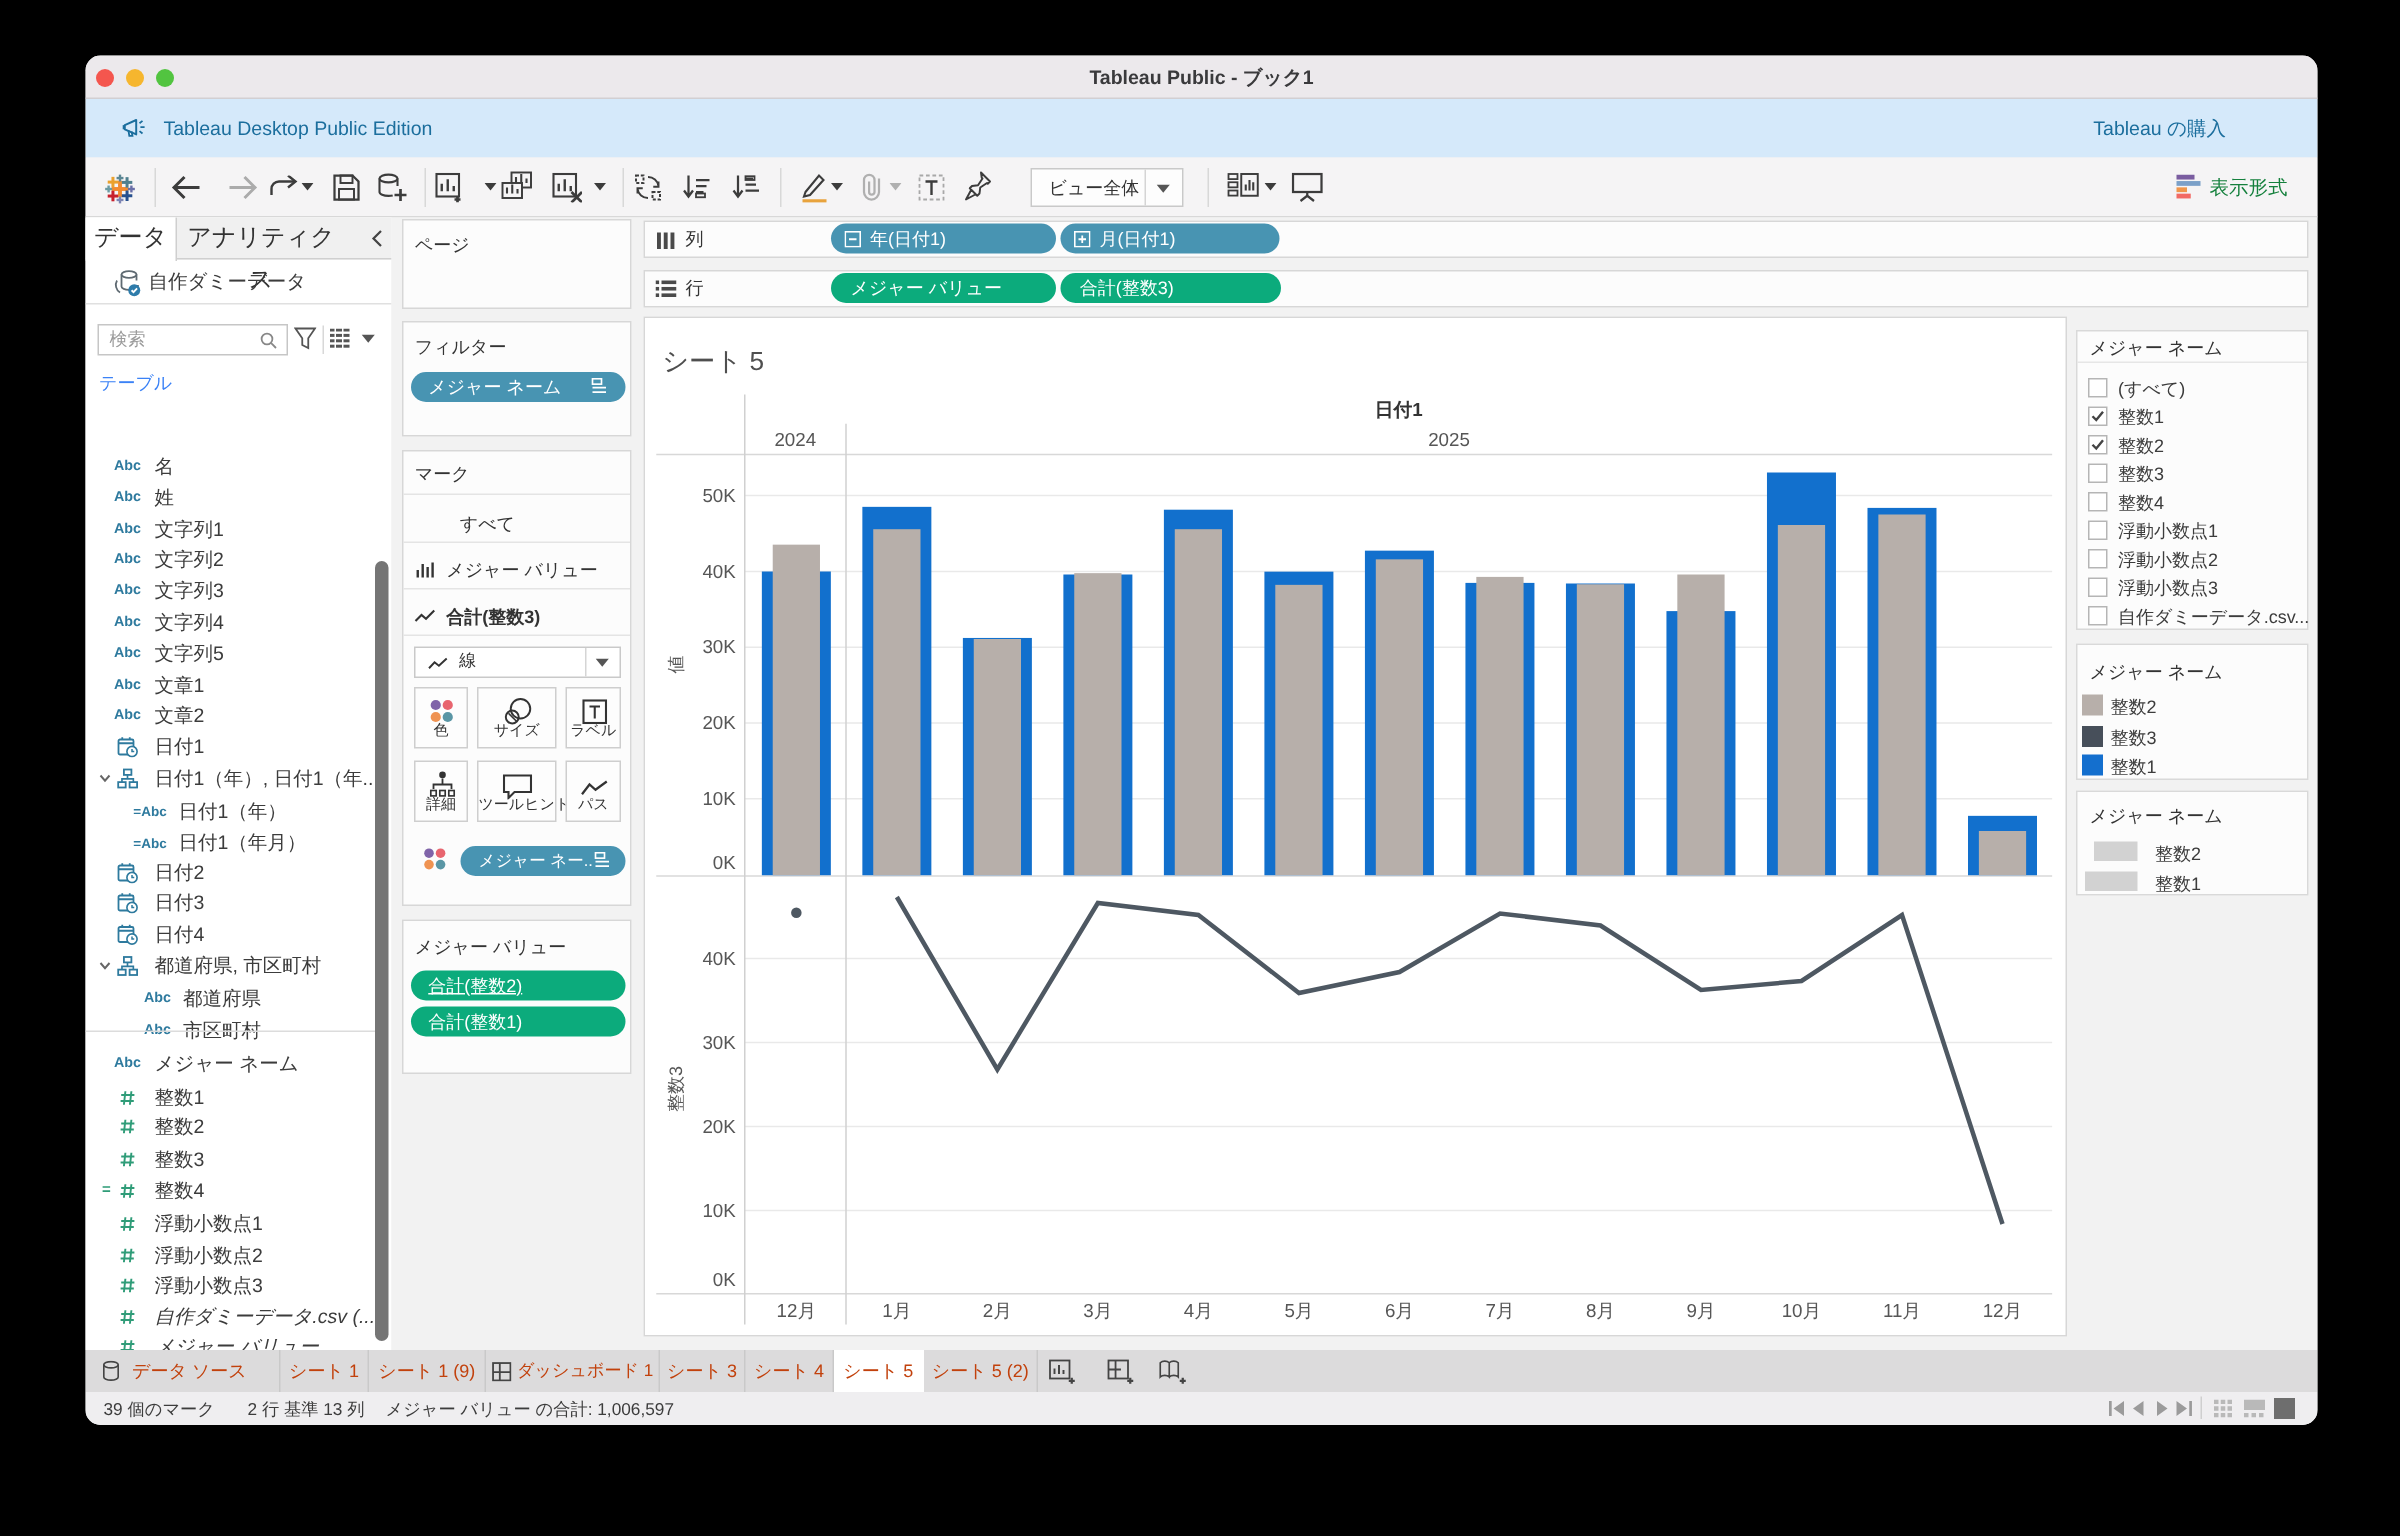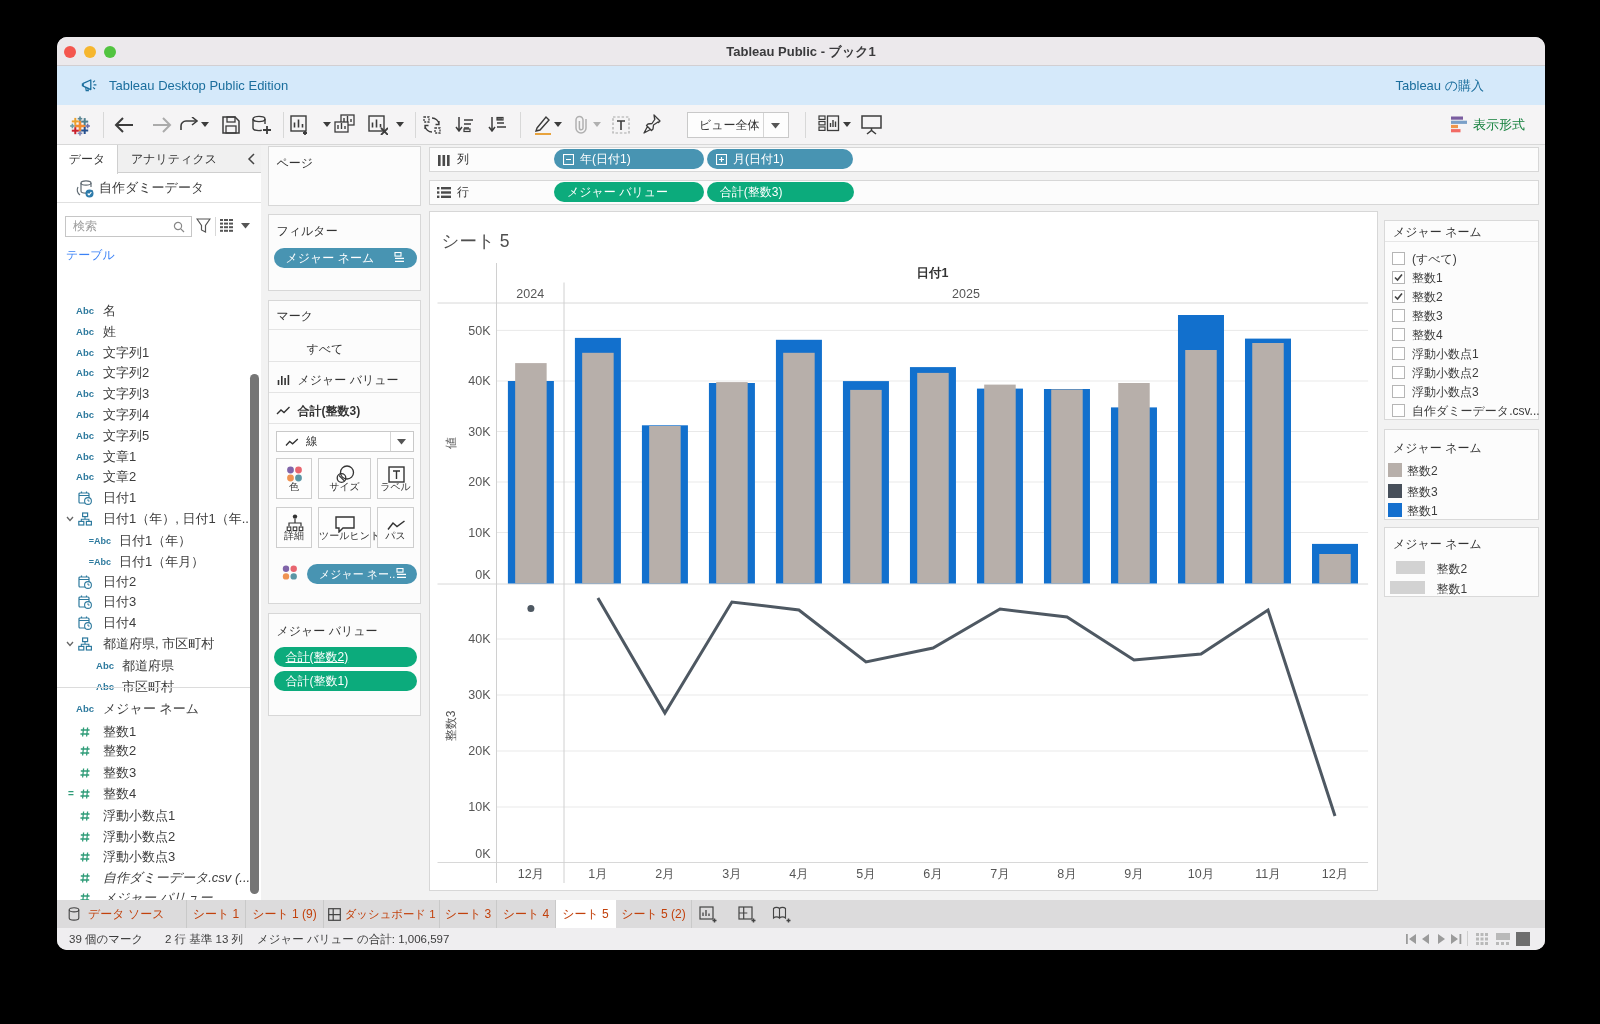--- a/index.html
+++ b/index.html
@@ -11,21 +11,21 @@
   .tl{position:absolute;top:8.5px;width:12px;height:12px;border-radius:6px;}
   #title{position:absolute;top:0;left:0;width:100%;height:29px;line-height:29px;text-align:center;font-size:13px;font-weight:bold;color:#3a3a3c;}
   #banner{position:absolute;left:0;top:29px;width:100%;height:39px;background:#d5e9fa;color:#1b6e9d;}
   #banner .txt{position:absolute;left:52px;top:0;height:39px;line-height:39px;font-size:13px;}
   #banner .buy{position:absolute;right:61px;top:0;height:39px;line-height:39px;font-size:13px;}
   #toolbar{position:absolute;left:0;top:68px;width:100%;height:40px;background:#f5f4f5;border-bottom:1px solid #d8d8d8;}
   .tbsep{position:absolute;top:7px;height:26px;width:1px;background:#d8d8d8;}
   
   #main{position:absolute;left:0;top:108px;width:100%;height:755px;background:#f2f2f2;}
   #datapane{position:absolute;left:0;top:0;width:204px;height:755px;background:#fff;}
-  .dtab{position:absolute;top:0;height:28px;line-height:28px;font-size:12px;color:#333;text-align:center;}
+  .dtab{position:absolute;top:0;height:28px;line-height:28px;font-size:16px;color:#333;text-align:center;}
   .frow{position:absolute;left:0;width:193px;height:20px;line-height:20px;margin-top:32px;}
   .flbl{position:absolute;left:46px;top:0;font-size:13px;color:#3c3c3c;white-space:nowrap;}
   .flbl2{position:absolute;left:62px;top:0;font-size:13px;color:#3c3c3c;white-space:nowrap;}
   .fAbc{position:absolute;left:16px;top:0;width:24px;text-align:center;color:#2e7a9e;font-size:9.5px;font-weight:bold;}
   .fAbc2{position:absolute;left:30px;top:0;width:26px;text-align:center;color:#2e7a9e;font-size:9px;font-weight:bold;}
   .fcal{position:absolute;left:21px;top:3px;width:14px;height:14px;}
   .fhier{position:absolute;left:21px;top:3px;width:14px;height:14px;}
   .fcaret{position:absolute;left:9px;top:7px;width:8px;height:6px;}
   .fhash{position:absolute;left:22px;top:4px;width:12px;height:12px;}
   #cardcol{position:absolute;left:204px;top:0;width:164px;height:755px;background:#f2f2f2;}

